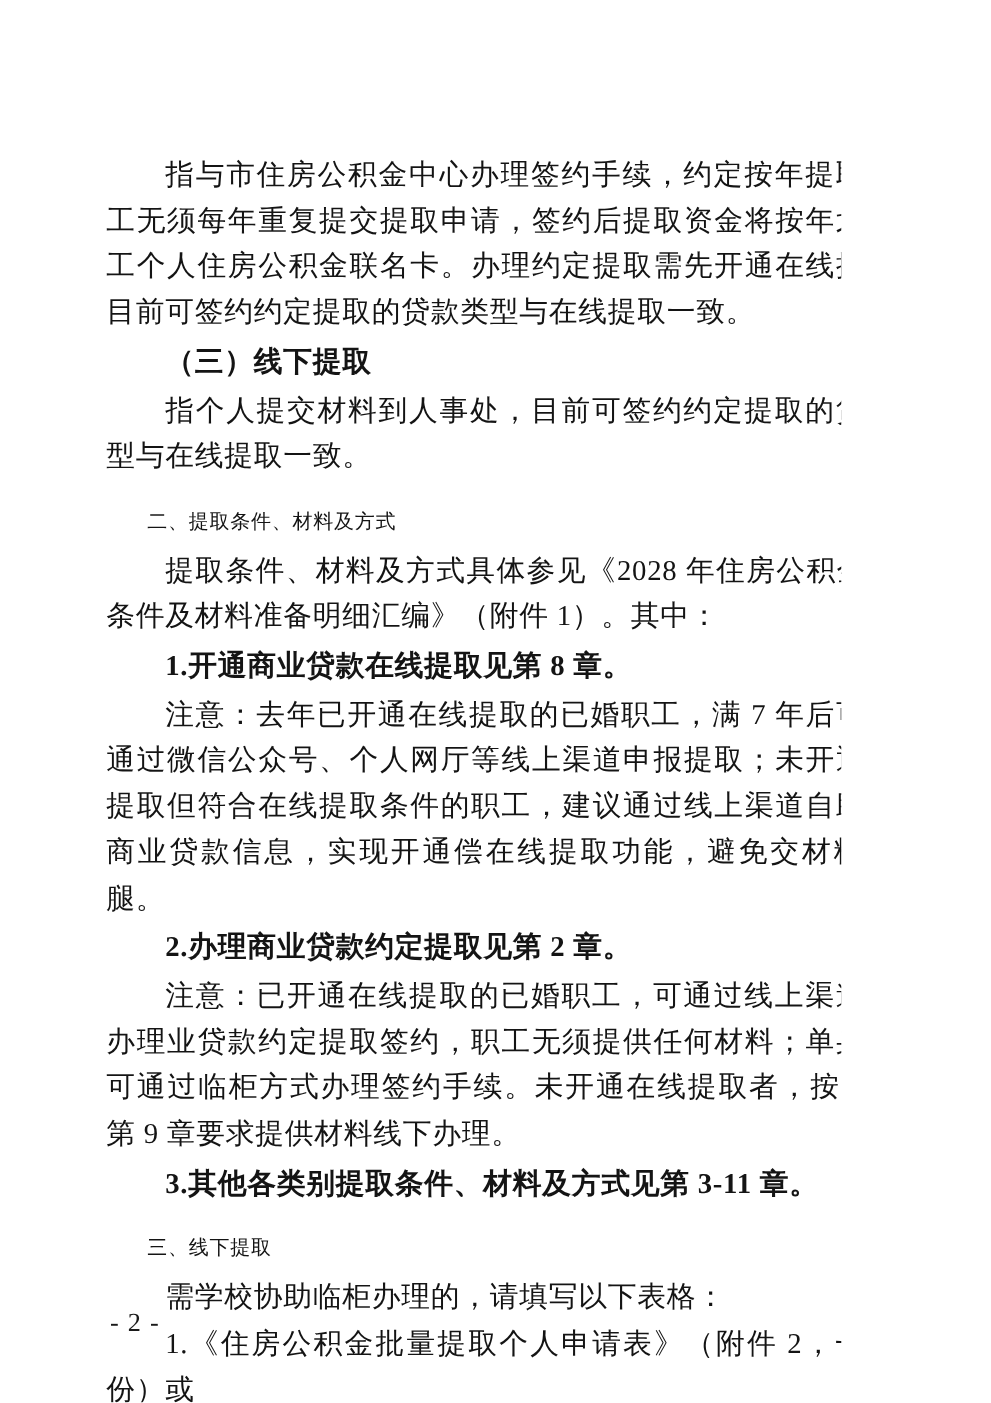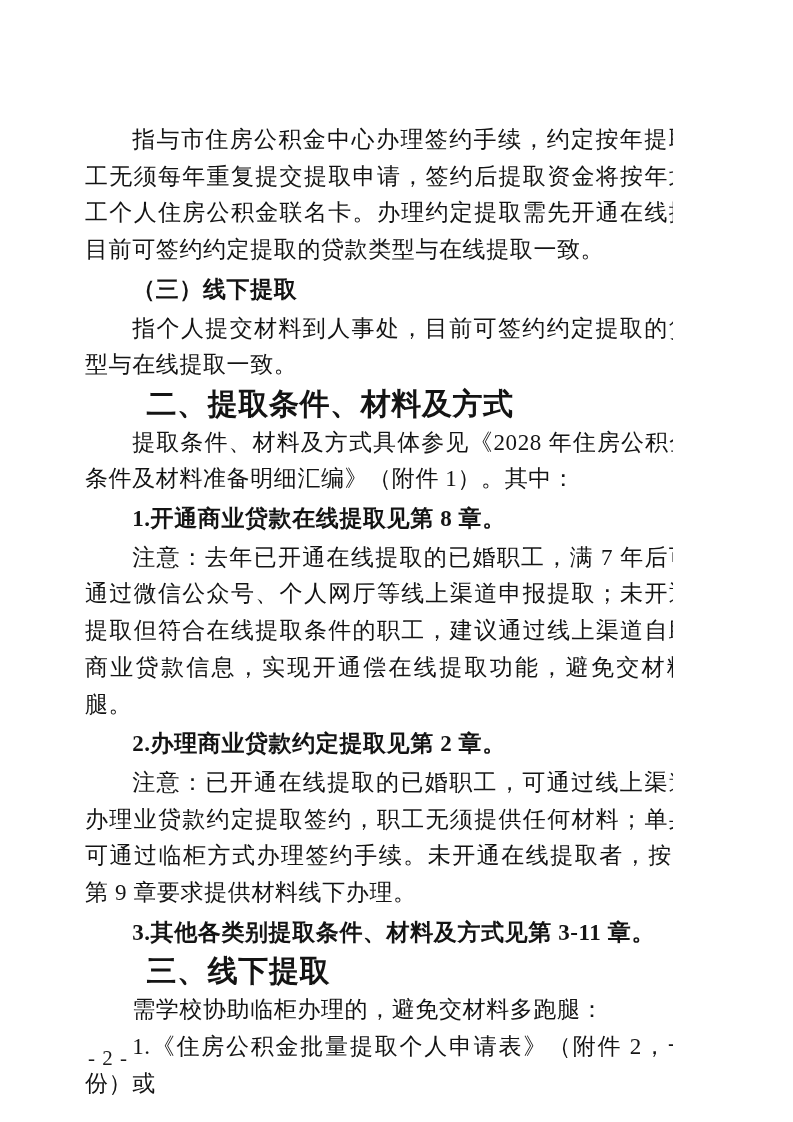--- a/index.html
+++ b/index.html
@@ -31,23 +31,23 @@
     text-indent: 2.05em;
     font-weight: normal;
   }
   .content p.h-serif {
     font-weight: bold;
     margin-top: 3px;
     margin-bottom: 2px;
   }
   .content p.h-sans {
     font-family: "Liberation Sans", "DejaVu Sans", sans-serif;
-    font-weight: bold;
-    font-size: 30px;
-    margin-top: 2px;
+    font-weight: normal;
+    font-size: 16px;
+    margin-top: 16px;
     margin-bottom: 2px;
   }
   .page-number {
     position: absolute;
     left: 88px;
     top: 1046px;
     font-size: 21px;
     letter-spacing: 1px;
     font-family: "Liberation Serif", "DejaVu Serif", serif;
     color: #1a1a1a;
@@ -62,17 +62,17 @@
     <p class="h-serif">（三）线下提取</p>
     <p>指个人提交材料到人事处，目前可签约约定提取的贷款类型与在线提取一致。</p>
     <p class="h-sans">二、提取条件、材料及方式</p>
     <p>提取条件、材料及方式具体参见《2028 年住房公积金提取条件及材料准备明细汇编》（附件 1）。其中：</p>
     <p class="h-serif">1.开通商业贷款在线提取见第 8 章。</p>
     <p>注意：去年已开通在线提取的已婚职工，满 7 年后可直接通过微信公众号、个人网厅等线上渠道申报提取；未开通在线提取但符合在线提取条件的职工，建议通过线上渠道自助申报商业贷款信息，实现开通偿在线提取功能，避免交材料多跑腿。</p>
     <p class="h-serif">2.办理商业贷款约定提取见第 2 章。</p>
     <p>注意：已开通在线提取的已婚职工，可通过线上渠道自助办理业贷款约定提取签约，职工无须提供任何材料；单身职工可通过临柜方式办理签约手续。未开通在线提取者，按附件 1 第 9 章要求提供材料线下办理。</p>
     <p class="h-serif">3.其他各类别提取条件、材料及方式见第 3-11 章。</p>
     <p class="h-sans">三、线下提取</p>
-    <p>需学校协助临柜办理的，避免交材料多跑腿：</p>
+    <p>需学校协助临柜办理的，请填写以下表格：</p>
     <p>1.《住房公积金批量提取个人申请表》（附件 2，一式一份）或</p>
   </div>
   <div class="page-number">- 2 -</div>
 </div>
 
 </body></html>

